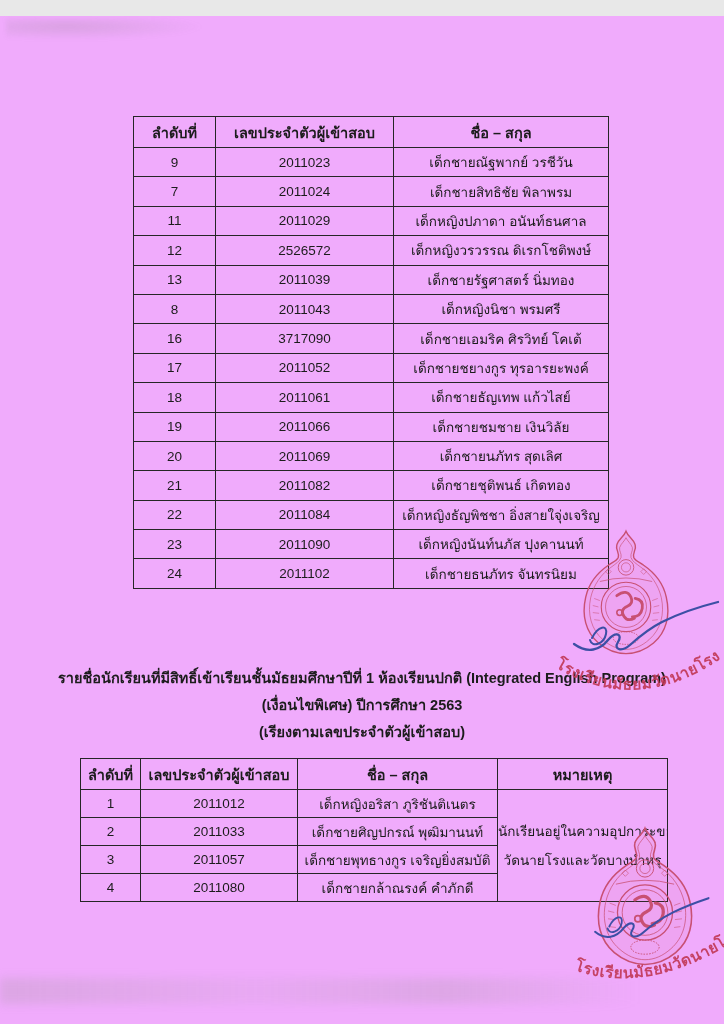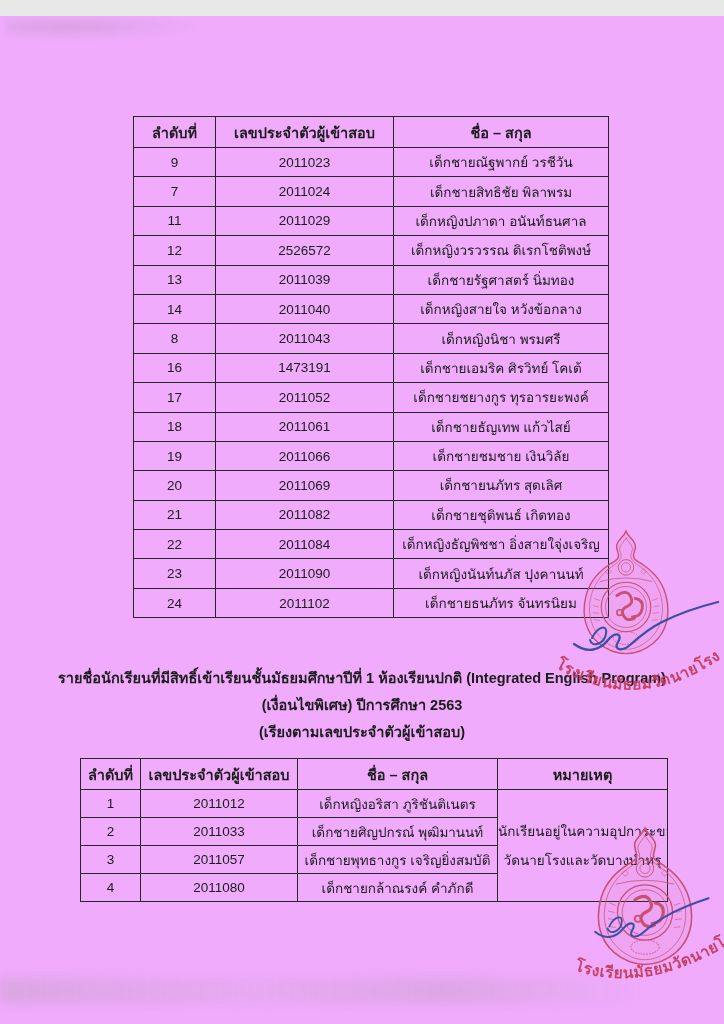--- a/index.html
+++ b/index.html
@@ -100,32 +100,27 @@
           <td>12</td>
           <td>2526572</td>
           <td>เด็กหญิงวรวรรณ ดิเรกโชติพงษ์</td>
         </tr>
         <tr>
           <td>13</td>
           <td>2011039</td>
           <td>เด็กชายรัฐศาสตร์ นิ่มทอง</td>
         </tr>
         <tr>
-          <td>14</td>
-          <td>2011040</td>
-          <td>เด็กหญิงสายใจ หวังข้อกลาง</td>
-        </tr>
-        <tr>
           <td>8</td>
           <td>2011043</td>
           <td>เด็กหญิงนิชา พรมศรี</td>
         </tr>
         <tr>
           <td>16</td>
-          <td>1473191</td>
+          <td>3717090</td>
           <td>เด็กชายเอมริค ศิรวิทย์ โคเต้</td>
         </tr>
         <tr>
           <td>17</td>
           <td>2011052</td>
           <td>เด็กชายชยางกูร ทุรอารยะพงค์</td>
         </tr>
         <tr>
           <td>18</td>
           <td>2011061</td>

